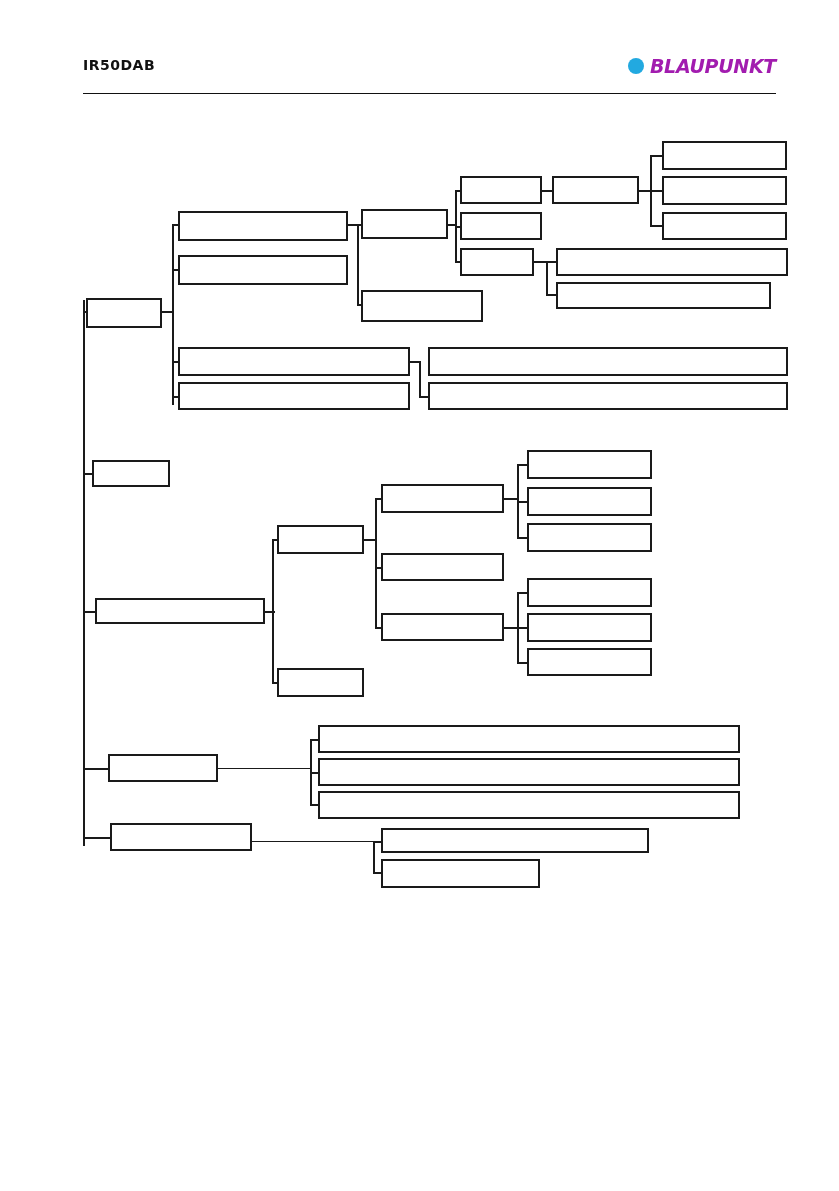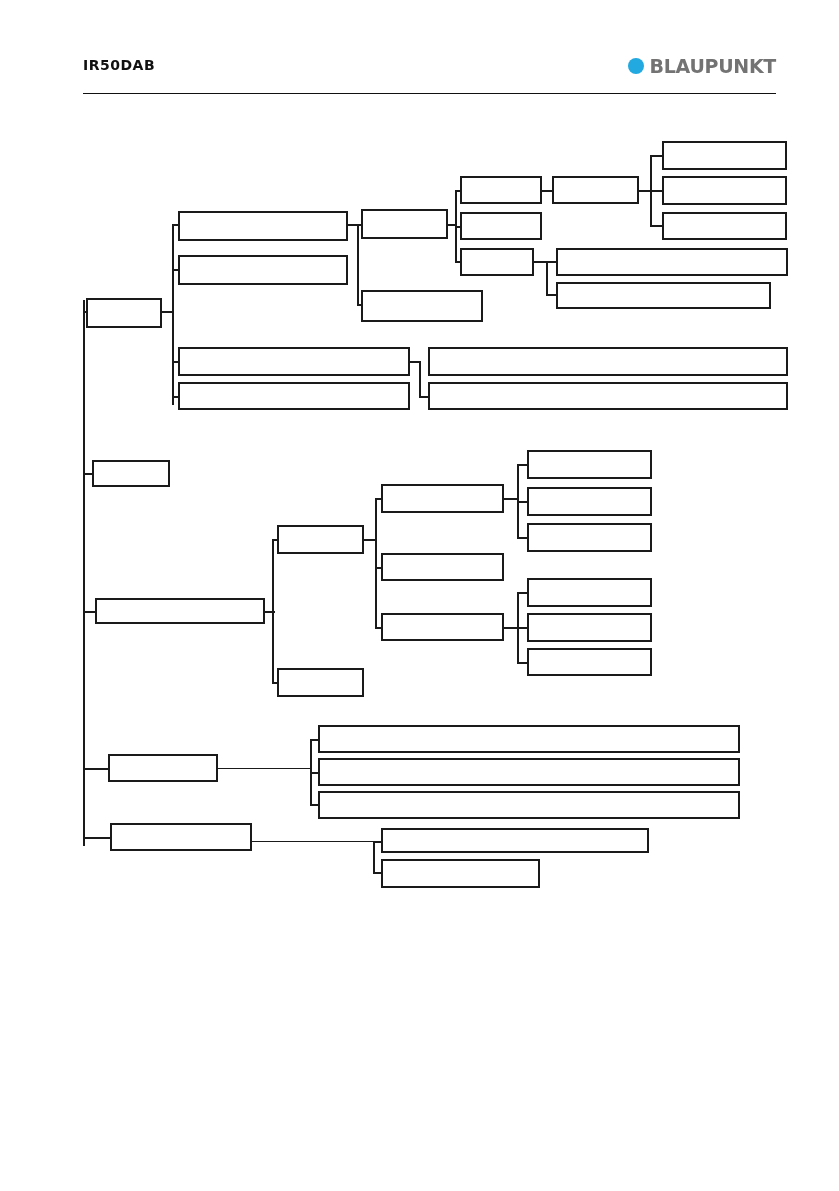--- a/index.html
+++ b/index.html
@@ -47,22 +47,23 @@
   .brand-dot {
     width: 16px;
     height: 16px;
     border-radius: 50%;
     background: #22a9e0;
     display: block;
   }
   .brand-name {
     font-size: 19px;
     font-weight: bold;
+    font-style: italic;
     letter-spacing: -0.3px;
-    color: #737373;
+    color: #a21caf;
     font-family: "DejaVu Sans", sans-serif;
   }
   .header-rule {
     position: absolute;
     left: 83px;
     top: 93px;
     width: 693px;
     height: 0;
     border-top: 1.4px solid #111111;
   }

